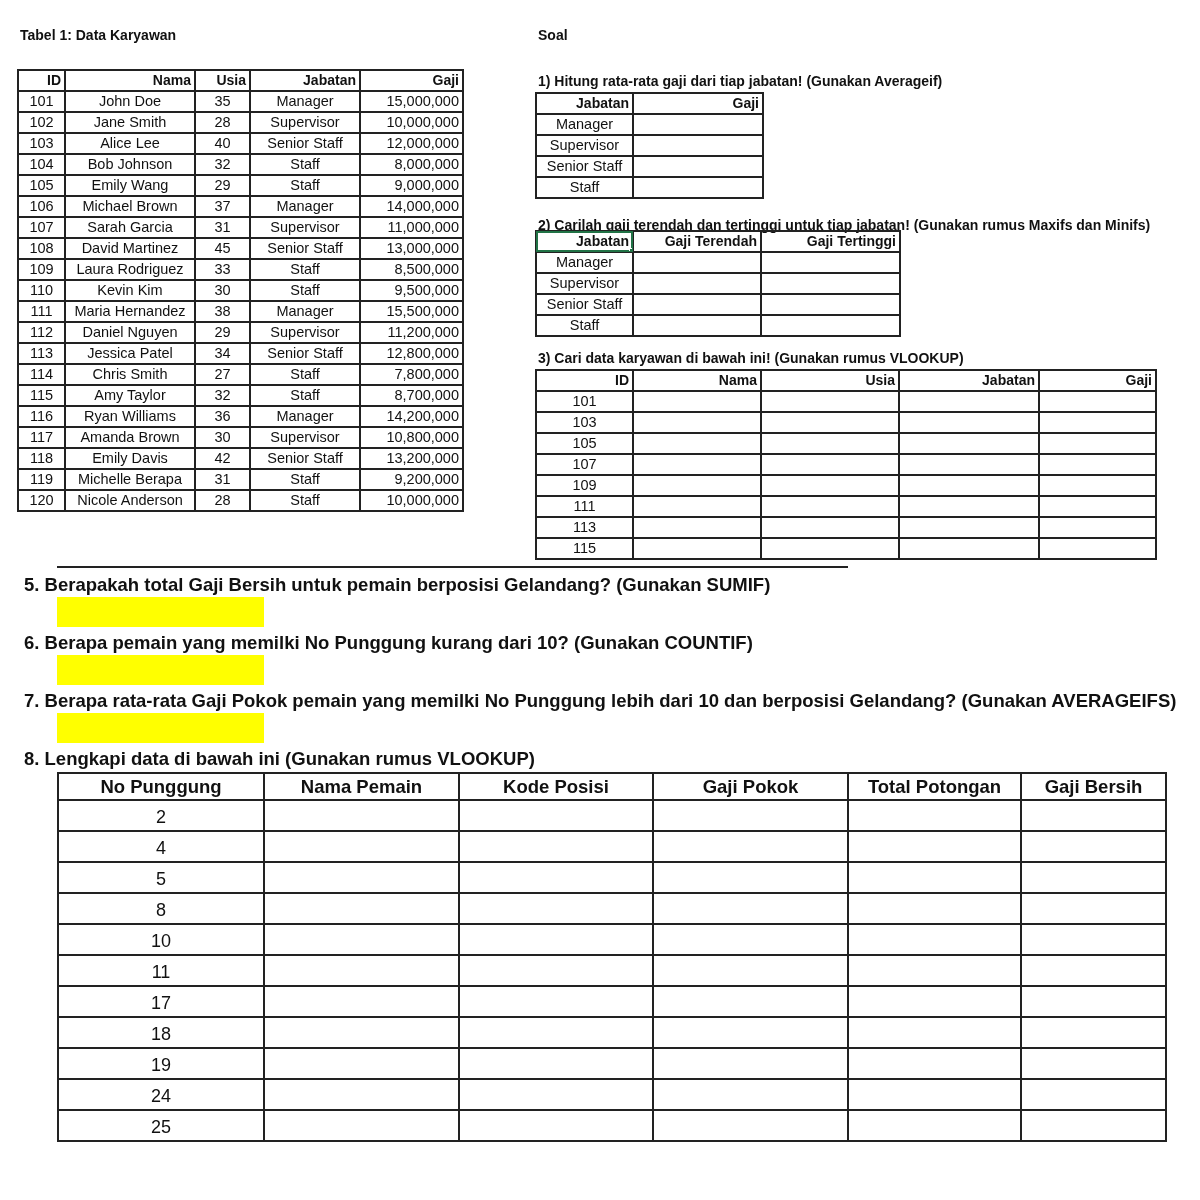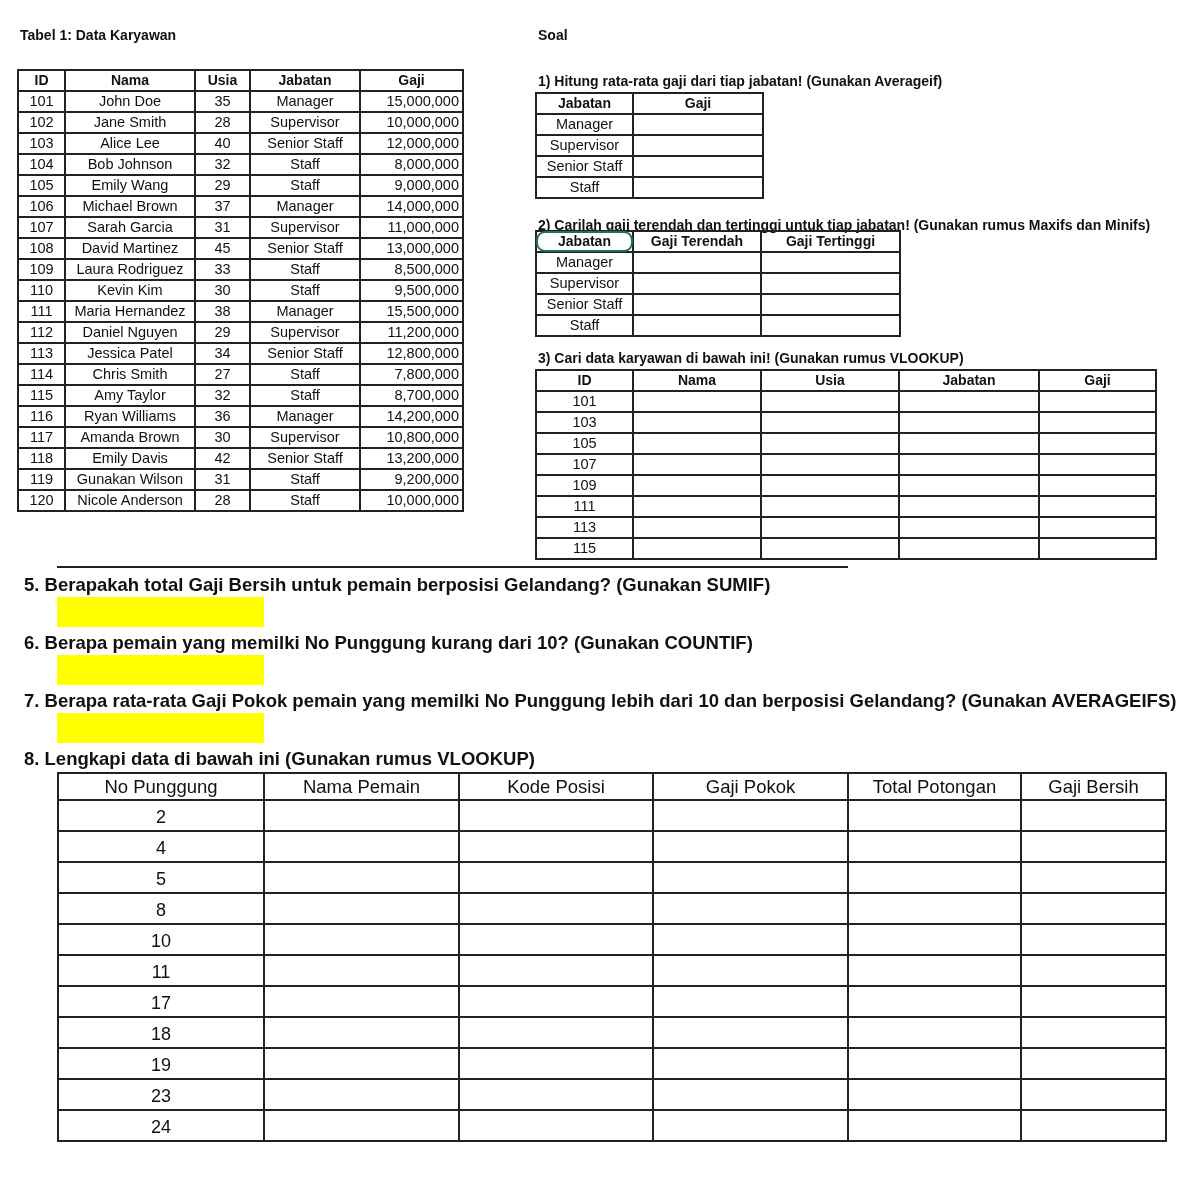--- a/index.html
+++ b/index.html
@@ -3,29 +3,29 @@
 <meta charset="utf-8">
 <style>
   html, body { margin:0; padding:0; background:#ffffff; }
   body { width:1200px; height:1200px; position:relative; overflow:hidden;
          font-family:"Liberation Sans", sans-serif; color:#111; }
   .abs { position:absolute; }
   .title-sm { font-size:14px; font-weight:bold; }
   table.grid { border-collapse:collapse; position:absolute; table-layout:fixed; }
   table.grid td, table.grid th { border:2px solid #222; padding:0 3px; white-space:nowrap; overflow:hidden; }
   table.t1 td, table.t1 th { font-size:14.5px; height:19px; line-height:19px; }
-  table.t1 th { font-weight:bold; text-align:center; font-size:14px;border-radius:9px; }
+  table.t1 th { font-weight:bold; text-align:right; font-size:14px; }
   .c { text-align:center;margin-top:15px; }
   .r { text-align:right; }
   .l { text-align:center; }
   .q-small { font-size:14px; font-weight:bold;text-align:right; }
   .q-big { font-size:18.5px; font-weight:bold; }
   .hl { background:#ffff00; position:absolute; }
   table.t8 td, table.t8 th { font-size:18.5px; height:25px; line-height:25px; }
-  table.t8 th { font-weight:normal; text-align:center; }
+  table.t8 th { font-weight:bold; text-align:center; }
   table.t8 td.num { text-align:center; font-size:18px; padding-top:4px; }
   .sel { outline:2px solid #217346; outline-offset:-2px; position:relative; }
   .sel-handle { position:absolute; right:-5px; bottom:-5px; width:6px; height:6px; background:#217346; border:1px solid #fff; }
   .clip { position:absolute; overflow:hidden; }
 </style>
 </head>
 <body>
 
 <div class="abs title-sm" style="left:20px; top:27px;">Tabel 1: Data Karyawan</div>
 
@@ -168,21 +168,21 @@
       </tr>
       <tr>
         <td class="c">118</td>
         <td class="l">Emily Davis</td>
         <td class="c">42</td>
         <td class="l">Senior Staff</td>
         <td class="r">13,200,000</td>
       </tr>
       <tr>
         <td class="c">119</td>
-        <td class="l">Gunakan Wilson</td>
+        <td class="l">Michelle Berapa</td>
         <td class="c">31</td>
         <td class="l">Staff</td>
         <td class="r">9,200,000</td>
       </tr>
       <tr>
         <td class="c">120</td>
         <td class="l">Nicole Anderson</td>
         <td class="c">28</td>
         <td class="l">Staff</td>
         <td class="r">10,000,000</td>
@@ -442,29 +442,29 @@
         </tr>
         <tr>
           <td class="num">19</td>
           <td></td>
           <td></td>
           <td></td>
           <td></td>
           <td></td>
         </tr>
         <tr>
-          <td class="num">23</td>
-          <td></td>
-          <td></td>
-          <td></td>
-          <td></td>
-          <td></td>
-        </tr>
-        <tr>
           <td class="num">24</td>
+          <td></td>
+          <td></td>
+          <td></td>
+          <td></td>
+          <td></td>
+        </tr>
+        <tr>
+          <td class="num">25</td>
           <td></td>
           <td></td>
           <td></td>
           <td></td>
           <td></td>
         </tr>
       </tbody>
   </table>
 </div>
 

